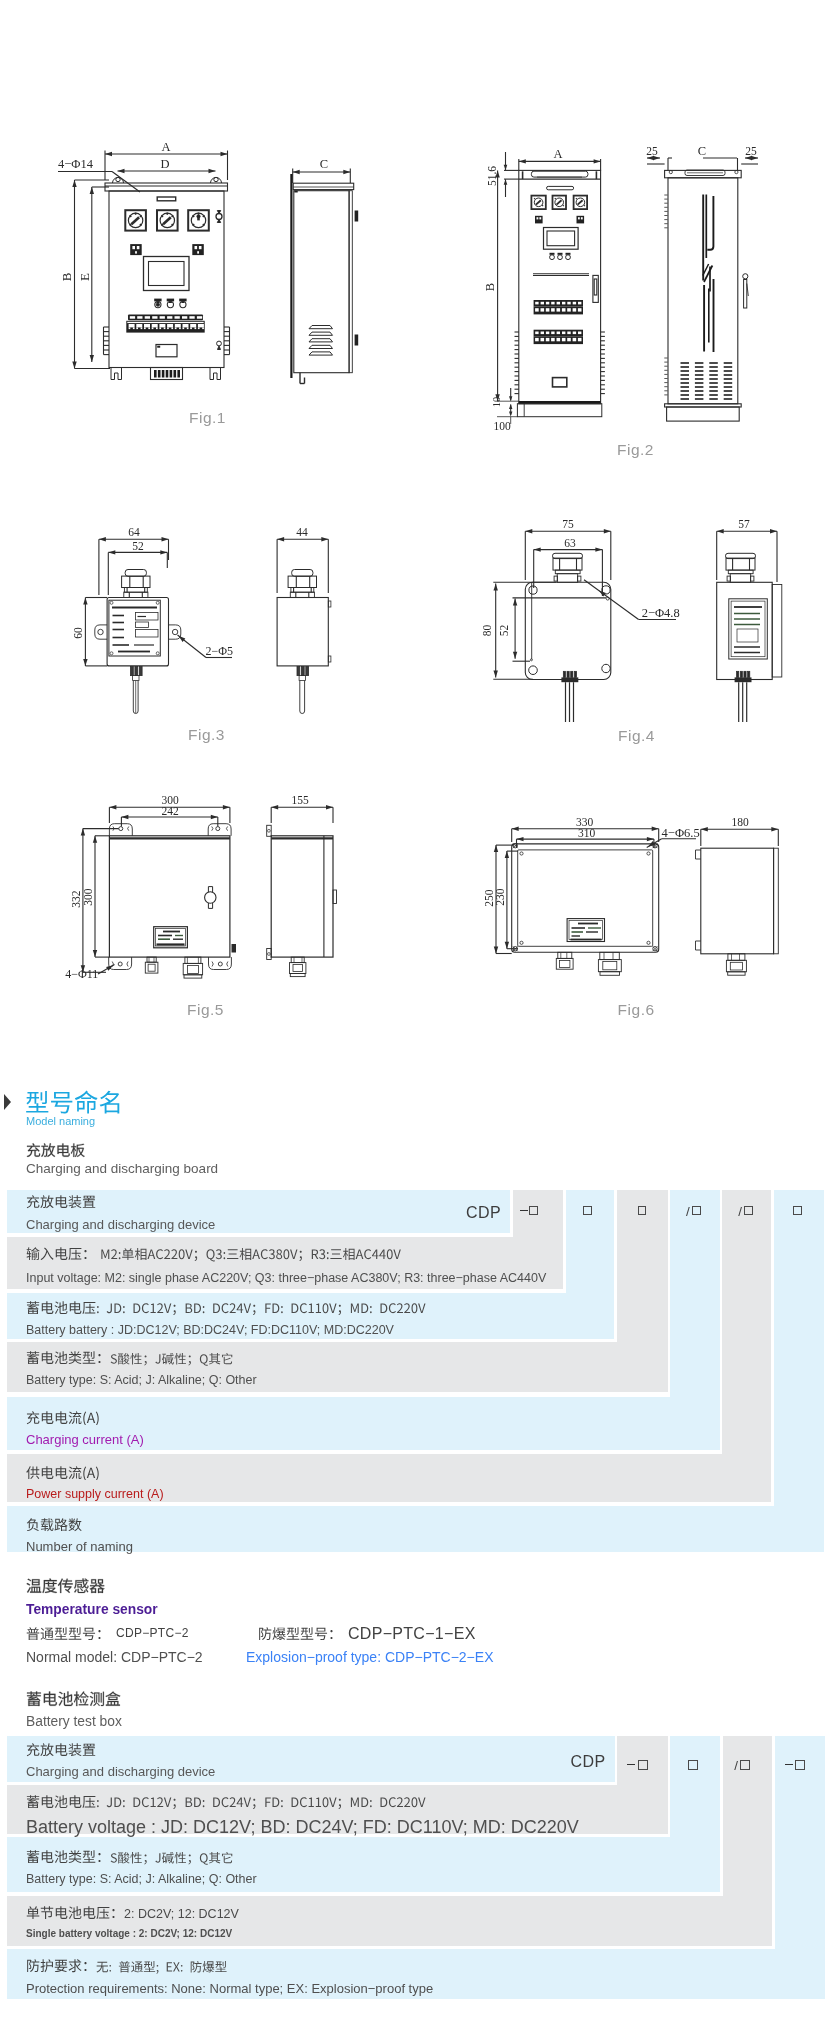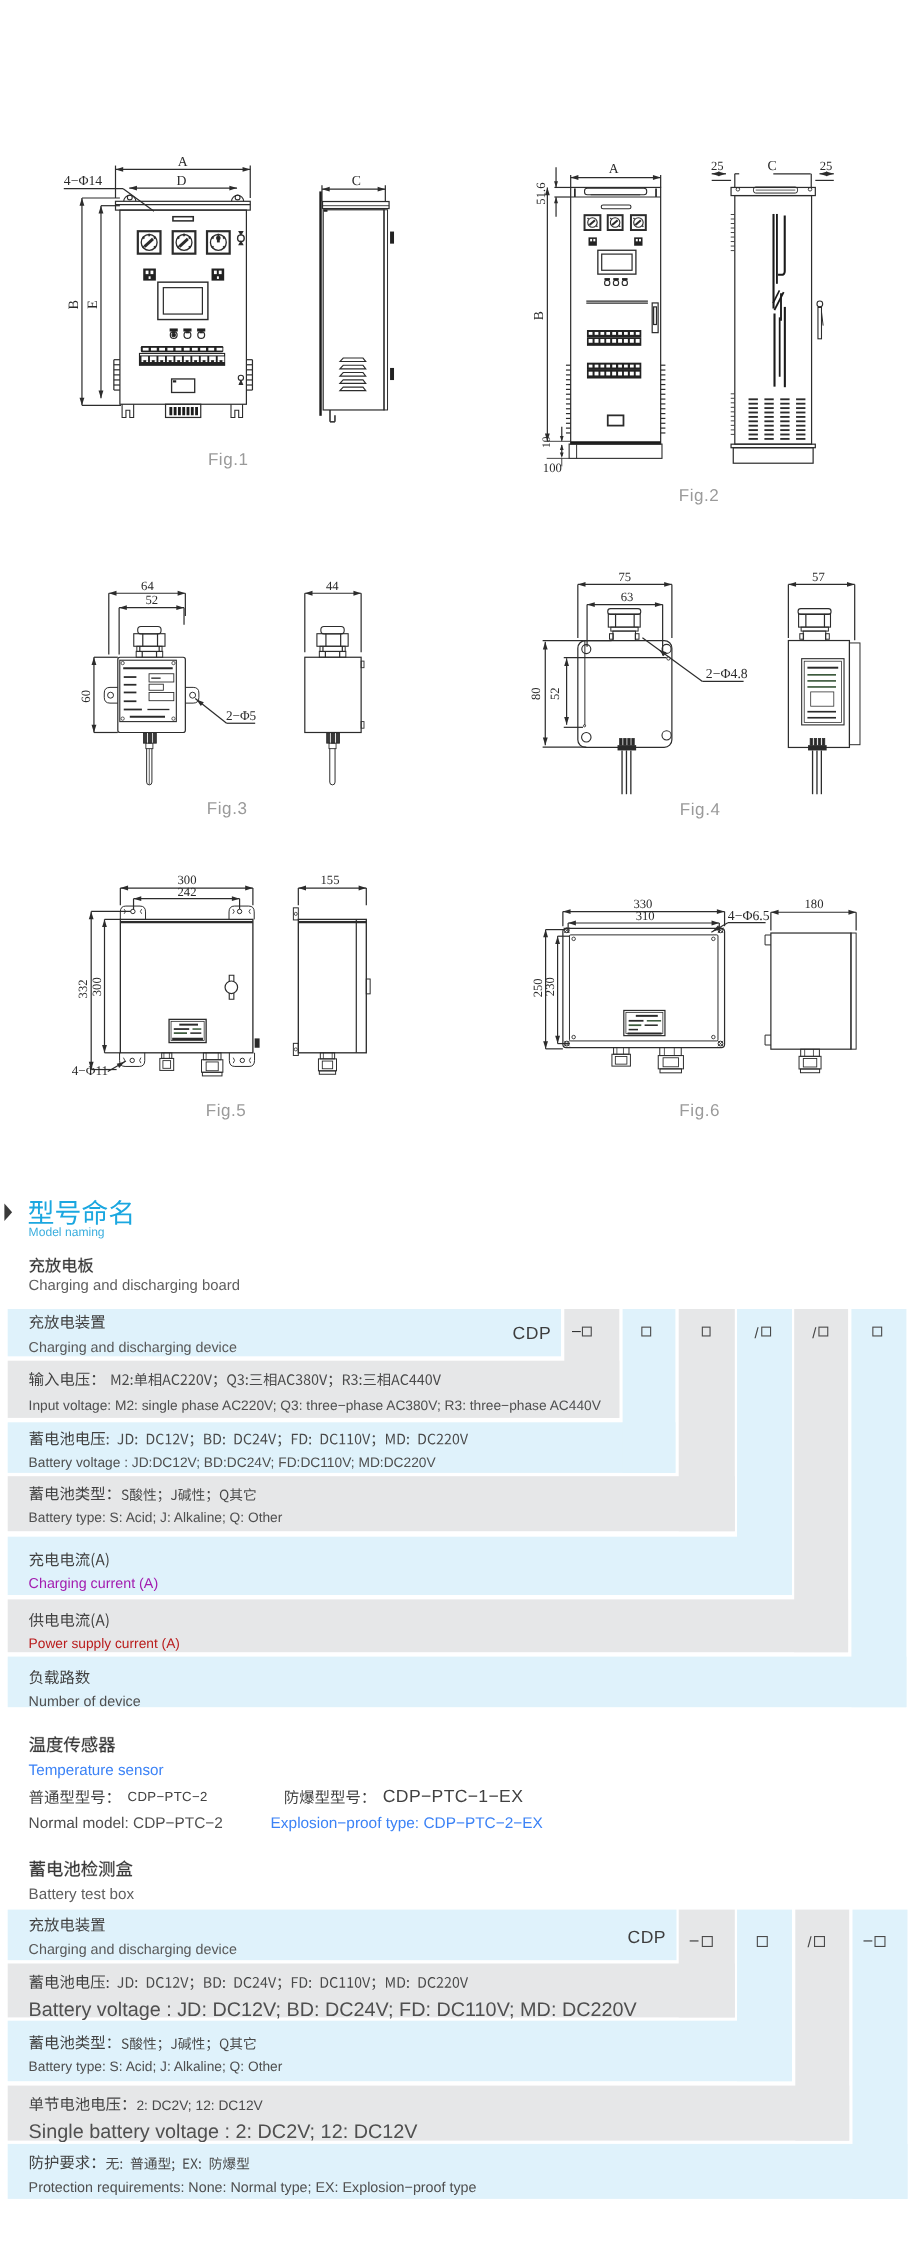--- a/index.html
+++ b/index.html
@@ -226,21 +226,21 @@
       <use href="#g33" x="20320"></use>
       <use href="#g16" x="21008"></use>
       <use href="#g33" x="21786"></use>
       <use href="#g20" x="22474"></use>
       <use href="#g15" x="23112"></use>
       <use href="#g15" x="23667"></use>
       <use href="#g21" x="24222"></use>
       <use href="#g22" x="24777"></use>
     </svg>
   </div>
-<div style="position:absolute;left:26.0px;top:1324.0px;font-size:12.5px;color:#4f4f4f;font-weight:normal;white-space:nowrap;letter-spacing:normal;line-height:1">Battery voltage : JD:DC12V; BD:DC24V; FD:DC110V; MD:DC220V</div>
+<div style="position:absolute;left:26.0px;top:1324.0px;font-size:12.5px;color:#4f4f4f;font-weight:normal;white-space:nowrap;letter-spacing:normal;line-height:1">Battery battery : JD:DC12V; BD:DC24V; FD:DC110V; MD:DC220V</div>
 <div style="position:absolute;left:26.0px;top:1349.0px">
     <svg class="t " width="84.0" height="16.8" viewBox="0 -1000 6000 1200" style="fill:#414141">
       <use href="#g30" x="0"></use>
       <use href="#g6" x="1000"></use>
       <use href="#g31" x="2000"></use>
       <use href="#g37" x="3000"></use>
       <use href="#g0" x="4000"></use>
       <use href="#g13" x="5000"></use>
     </svg>
   </div>
@@ -285,31 +285,31 @@
   </div>
 <div style="position:absolute;left:26.0px;top:1488.0px;font-size:12.5px;color:#b91c1c;font-weight:normal;white-space:nowrap;letter-spacing:normal;line-height:1">Power supply current (A)</div>
 <div style="position:absolute;left:26.0px;top:1516.0px">
     <svg class="t " width="56.0" height="16.8" viewBox="0 -1000 4000 1200" style="fill:#414141">
       <use href="#g48" x="0"></use>
       <use href="#g49" x="1000"></use>
       <use href="#g50" x="2000"></use>
       <use href="#g51" x="3000"></use>
     </svg>
   </div>
-<div style="position:absolute;left:26.0px;top:1539.6px;font-size:13.0px;color:#4f4f4f;font-weight:normal;white-space:nowrap;letter-spacing:normal;line-height:1">Number of device</div>
+<div style="position:absolute;left:26.0px;top:1539.6px;font-size:13.0px;color:#4f4f4f;font-weight:normal;white-space:nowrap;letter-spacing:normal;line-height:1">Number of naming</div>
 <div style="position:absolute;left:26.0px;top:1576.2px">
     <svg class="t " width="79.0" height="19.0" viewBox="0 -1000 5000 1200" style="stroke-width:14;stroke:#3a3a3a;fill:#3a3a3a">
       <use href="#g52" x="0"></use>
       <use href="#g53" x="1000"></use>
       <use href="#g54" x="2000"></use>
       <use href="#g55" x="3000"></use>
       <use href="#g56" x="4000"></use>
     </svg>
   </div>
-<div style="position:absolute;left:26.0px;top:1602.5px;font-size:13.8px;color:#3b82f6;font-weight:normal;white-space:nowrap;letter-spacing:normal;line-height:1">Temperature sensor</div>
+<div style="position:absolute;left:26.0px;top:1602.5px;font-size:13.8px;color:#4c1d95;font-weight:bold;white-space:nowrap;letter-spacing:normal;line-height:1">Temperature sensor</div>
 <div style="position:absolute;left:26.0px;top:1625.0px">
     <svg class="t " width="84.0" height="16.8" viewBox="0 -1000 6000 1200" style="fill:#414141">
       <use href="#g57" x="0"></use>
       <use href="#g58" x="1000"></use>
       <use href="#g0" x="2000"></use>
       <use href="#g0" x="3000"></use>
       <use href="#g1" x="4000"></use>
       <use href="#g13" x="5000"></use>
     </svg>
   </div>
@@ -448,21 +448,21 @@
       <use href="#g17" x="0"></use>
       <use href="#g64" x="1000"></use>
       <use href="#g6" x="2000"></use>
       <use href="#g31" x="3000"></use>
       <use href="#g6" x="4000"></use>
       <use href="#g12" x="5000"></use>
       <use href="#g13" x="6000"></use>
     </svg>
   </div>
 <div style="position:absolute;left:124.0px;top:1908.0px;font-size:12.5px;color:#4a4a4a;font-weight:normal;white-space:nowrap;letter-spacing:normal;line-height:1">2: DC2V; 12: DC12V</div>
-<div style="position:absolute;left:26.0px;top:1929.0px;font-size:18px;color:#4f4f4f;font-weight:normal;white-space:nowrap;letter-spacing:normal;line-height:1">Single battery voltage :  2: DC2V; 12: DC12V</div>
+<div style="position:absolute;left:26.0px;top:1929.0px;font-size:10px;color:#4f4f4f;font-weight:bold;white-space:nowrap;letter-spacing:normal;line-height:1">Single battery voltage :  2: DC2V; 12: DC12V</div>
 <div style="position:absolute;left:26.0px;top:1957.0px">
     <svg class="t " width="70.0" height="16.8" viewBox="0 -1000 5000 1200" style="fill:#414141">
       <use href="#g59" x="0"></use>
       <use href="#g65" x="1000"></use>
       <use href="#g66" x="2000"></use>
       <use href="#g67" x="3000"></use>
       <use href="#g13" x="4000"></use>
     </svg>
   </div>
 <div style="position:absolute;left:96.0px;top:1958.5px">

